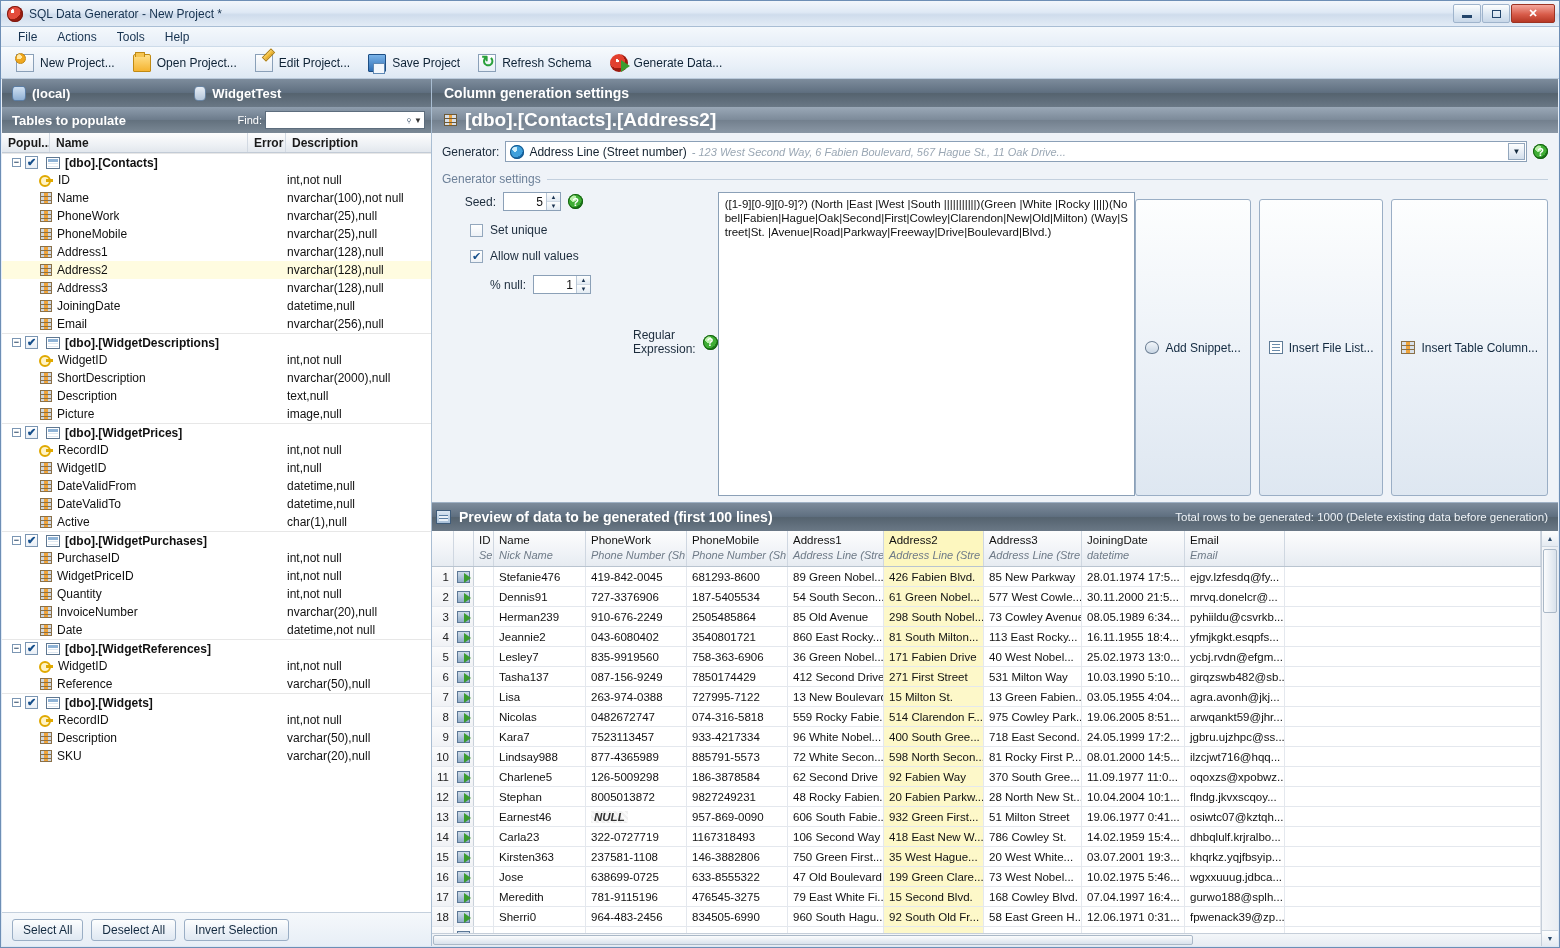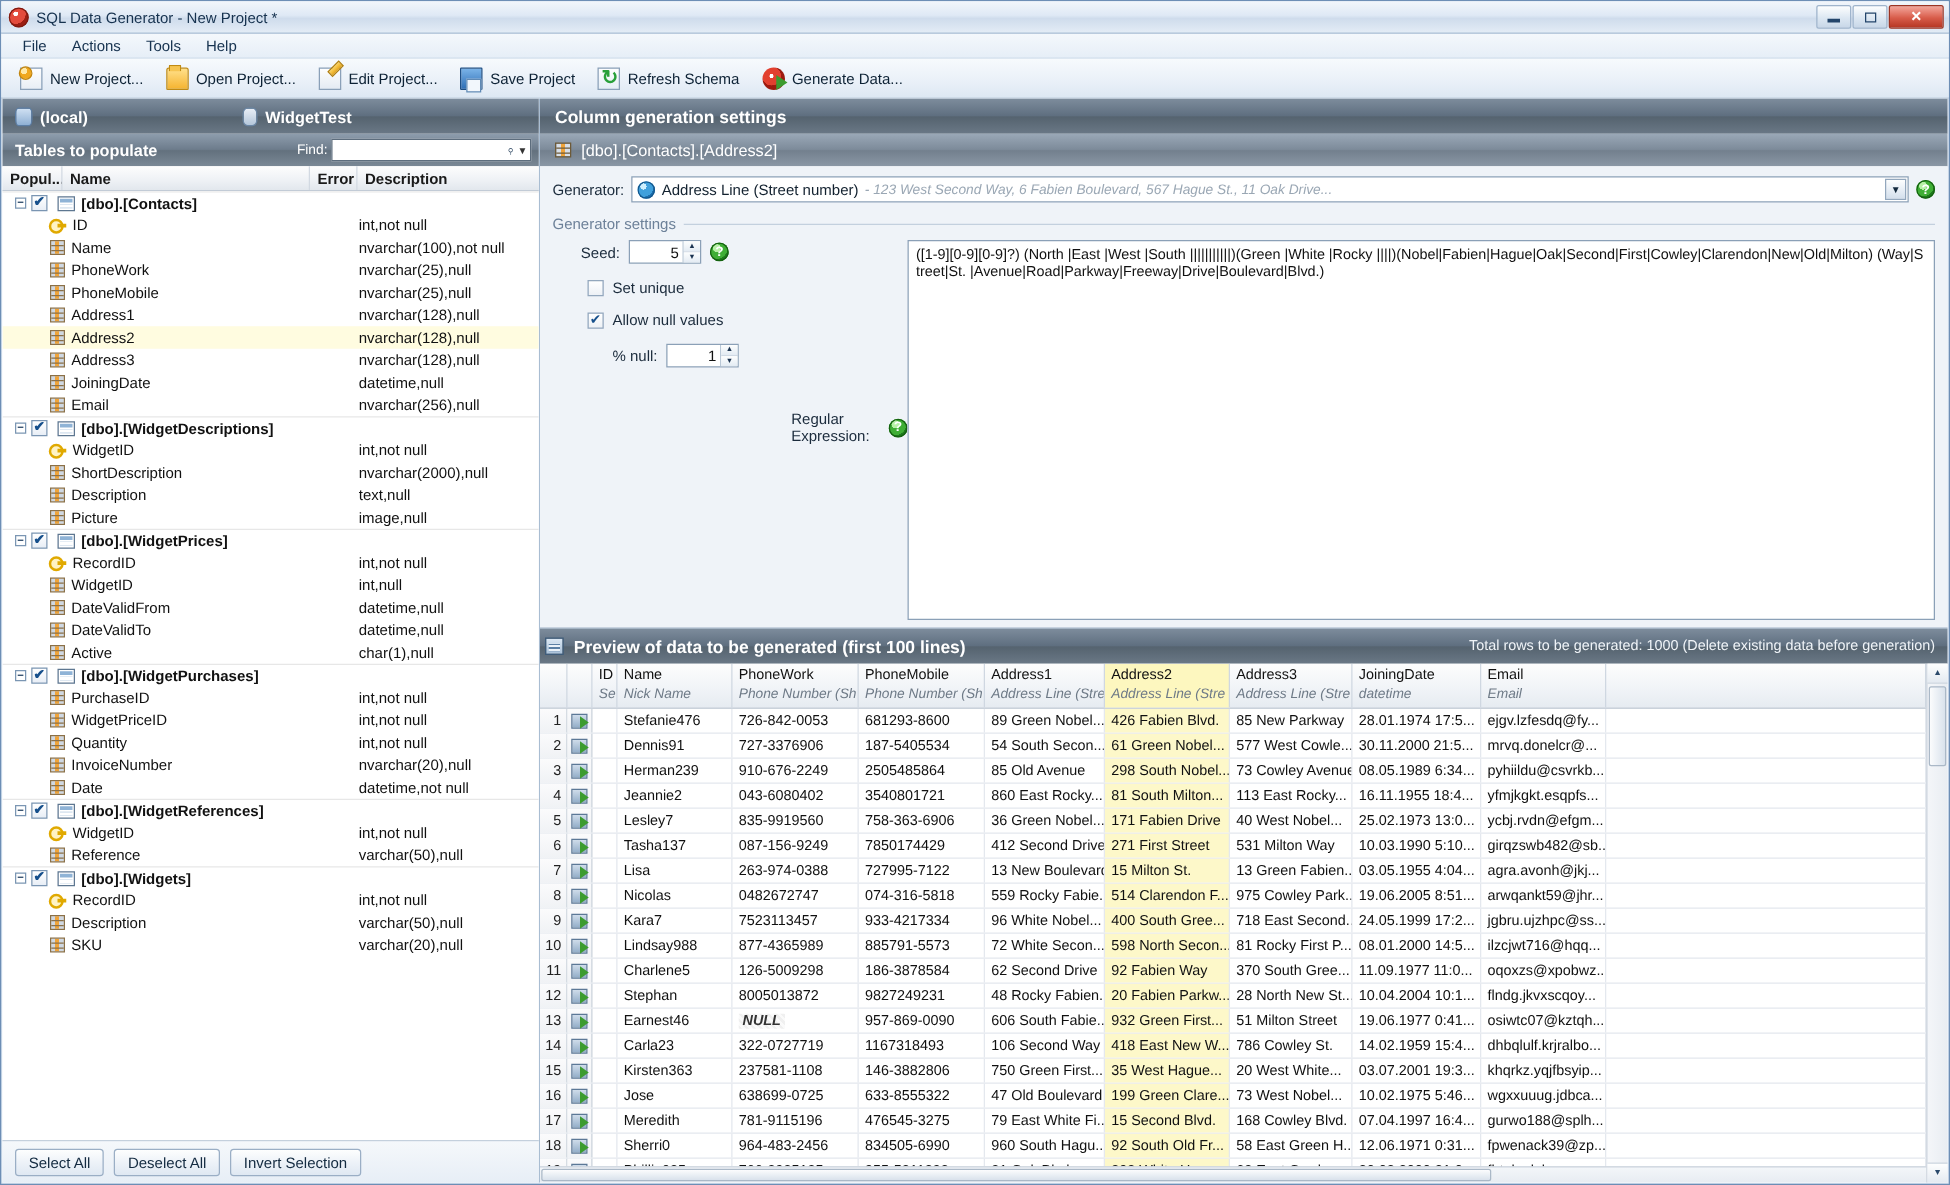--- a/index.html
+++ b/index.html
@@ -172,21 +172,21 @@
   
   .right { flex:1 1 auto; display:flex; flex-direction:column; min-width:0; background:#eef2f7; }
   .rsec-hdr {
     height:28px; flex:0 0 28px; display:flex; align-items:center; gap:8px;
     background:linear-gradient(#7d8c9c,#5f6f80 48%,#55636f 52%,#6a7886);
     color:#fff; font-weight:bold; font-size:14px; padding-left:12px;
   }
   .colhdr-bar {
     height:26px; flex:0 0 26px; display:flex; align-items:center; gap:8px;
     background:linear-gradient(#9aa8b7,#7d8b9a 48%,#73808e 52%,#8a97a5);
-    color:#fff; font-weight:normal; font-size:13px; padding-left:12px;
+    color:#fff; font-weight:bold; font-size:19px; padding-left:12px;
   }
   .colhdr-ic{
     width:13px;height:12px;border:1px solid #6d5a38;flex:0 0 13px;
     background:linear-gradient(90deg,#d7dfe9 0 33%,#f0a43a 33% 66%,#d7dfe9 66% 100%);position:relative;
   }
   .colhdr-ic:before{content:"";position:absolute;left:0;right:0;top:3px;height:1px;background:#6d5a38;}
   .colhdr-ic:after{content:"";position:absolute;left:0;right:0;top:7px;height:1px;background:#6d5a38;}
   .gen-area {
     flex:0 0 370px; background:#eff3f8; border-bottom:1px solid #9fb1c5;
     padding:8px 10px 6px 10px; display:flex; flex-direction:column; min-height:0;
@@ -659,20 +659,34 @@
               </div>
             </div>
           </div>
 
           <div class="gen-right">
             <div class="regex-lbl">
               <span class="lbl">Regular Expression:</span>
               <span class="help-ic">?</span>
             </div>
             <div class="regex-box">([1-9][0-9][0-9]?) (North |East |West |South |||||||||||)(Green |White |Rocky ||||)(Nobel|Fabien|Hague|Oak|Second|First|Cowley|Clarendon|New|Old|Milton) (Way|Street|St. |Avenue|Road|Parkway|Freeway|Drive|Boulevard|Blvd.)</div>
+            <div class="regex-actions">
+              <div class="act-btn">
+                <span class="mini mini-snip"></span>
+                <span>Add Snippet...</span>
+              </div>
+              <div class="act-btn">
+                <span class="mini mini-file"></span>
+                <span>Insert File List...</span>
+              </div>
+              <div class="act-btn">
+                <span class="mini mini-col"></span>
+                <span>Insert Table Column...</span>
+              </div>
+            </div>
           </div>
         </div>
       </div>
 
       <div class="prev-hdr">
         <span class="prev-ic"></span>
         <span>Preview of data to be generated (first 100 lines)</span>
         <span class="prev-total">Total rows to be generated: 1000 (Delete existing data before generation)</span>
       </div>
 
@@ -720,21 +734,21 @@
               <div class="pgh w-fill"></div>
             </div>
           <div id="pg-rows" style="flex:1 1 auto;overflow:hidden;">
               <div class="pgrow">
                 <div class="pgc rowno w-no">1</div>
                 <div class="pgc rowic w-ic">
                   <span class="rowic-g"></span>
                 </div>
                 <div class="pgc w-ic"></div>
                 <div class="pgc w-name">Stefanie476</div>
-                <div class="pgc w-pw">726-842-0053</div>
+                <div class="pgc w-pw">419-842-0045</div>
                 <div class="pgc w-pm">681293-8600</div>
                 <div class="pgc w-a1">89 Green Nobel...</div>
                 <div class="pgc w-a2 hl">426 Fabien Blvd.</div>
                 <div class="pgc w-a3">85 New Parkway</div>
                 <div class="pgc w-jd">28.01.1974  17:5...</div>
                 <div class="pgc w-em">ejgv.lzfesdq@fy...</div>
                 <div class="pgc w-fill"></div>
               </div>
               <div class="pgrow">
                 <div class="pgc rowno w-no">2</div>

